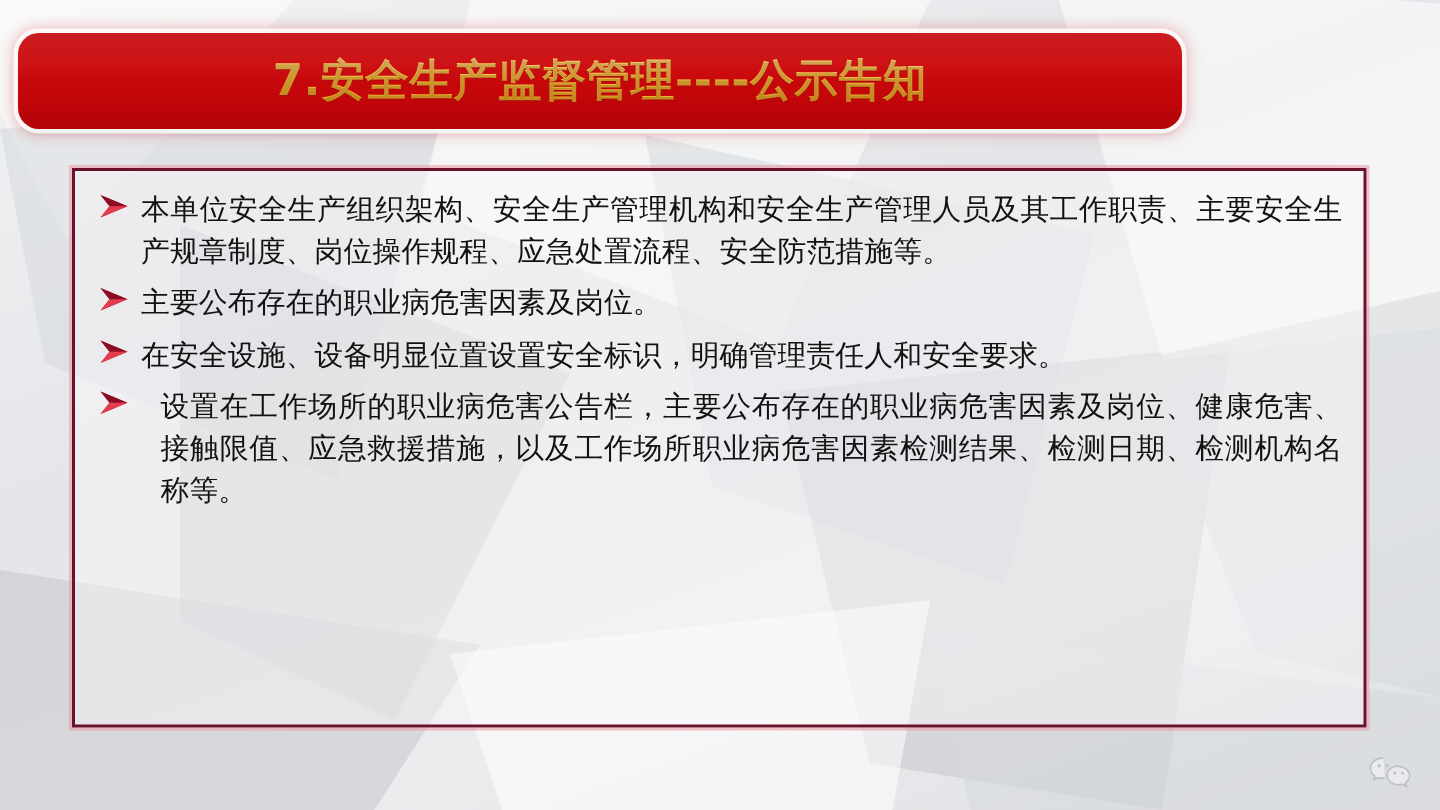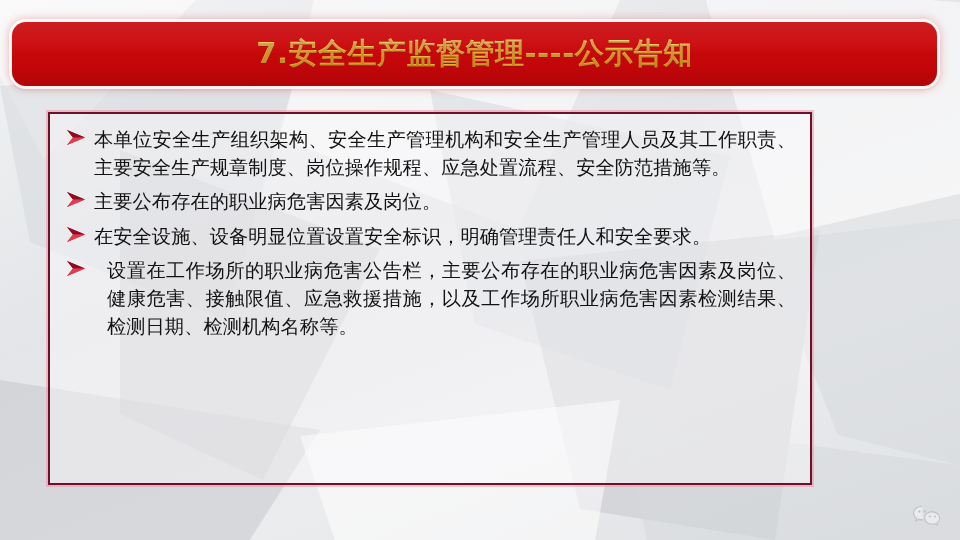--- a/index.html
+++ b/index.html
@@ -39,21 +39,21 @@
     background: rgba(255,255,255,0.55);
   }
   .poly.dark { background: rgba(190,193,198,0.45); }
   .poly.mid  { background: rgba(214,216,220,0.55); }
 
   
   .title-bar {
     position: absolute;
     left: 12px;
     top: 22px;
-    width: 925px;
+    width: 776px;
     height: 64px;
     border-radius: 14px;
     background: linear-gradient(180deg, #c6070b 0%, #cc0a0d 30%, #c20609 70%, #b00508 100%);
     box-shadow:
       0 0 0 3px rgba(255,255,255,0.85),
       0 0 10px 3px rgba(214,60,60,0.35),
       0 2px 5px rgba(0,0,0,0.18);
     display: flex;
     align-items: center;
     justify-content: center;
@@ -81,21 +81,21 @@
     -webkit-text-fill-color: transparent;
     text-shadow: 0 1px 0 rgba(90,20,0,0.25);
     white-space: nowrap;
   }
 
   
   .content-box {
     position: absolute;
     left: 48px;
     top: 112px;
-    width: 764px;
+    width: 863px;
     height: 373px;
     box-sizing: border-box;
     border: 2px solid #6d1029;
     background: rgba(250,249,250,0.46);
     box-shadow: 0 0 0 2px rgba(236,150,165,0.55);
     padding: 12px 14px 10px 10px;
   }
 
   .bullet-list {
     list-style: none;

